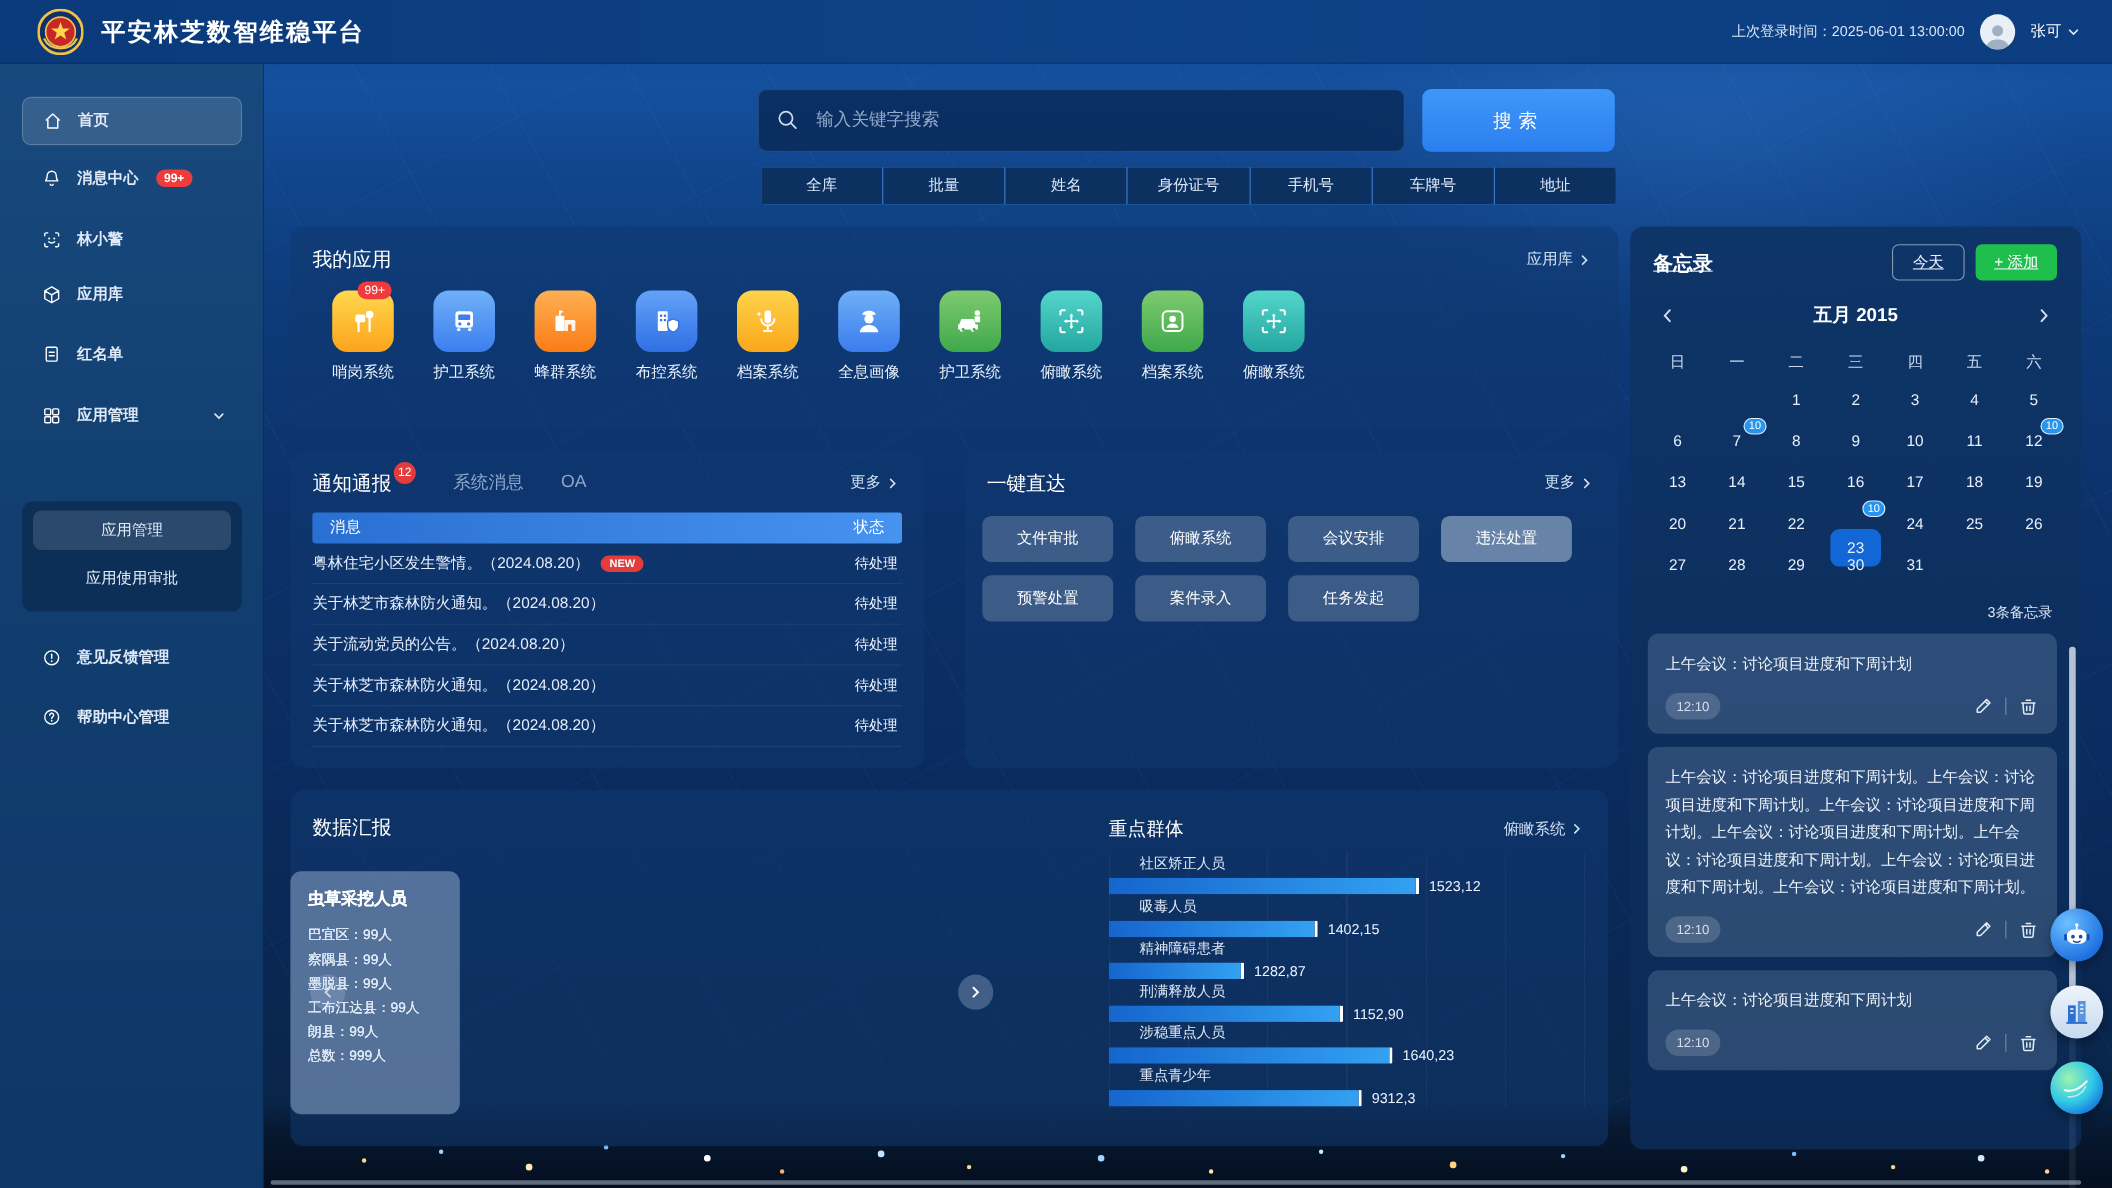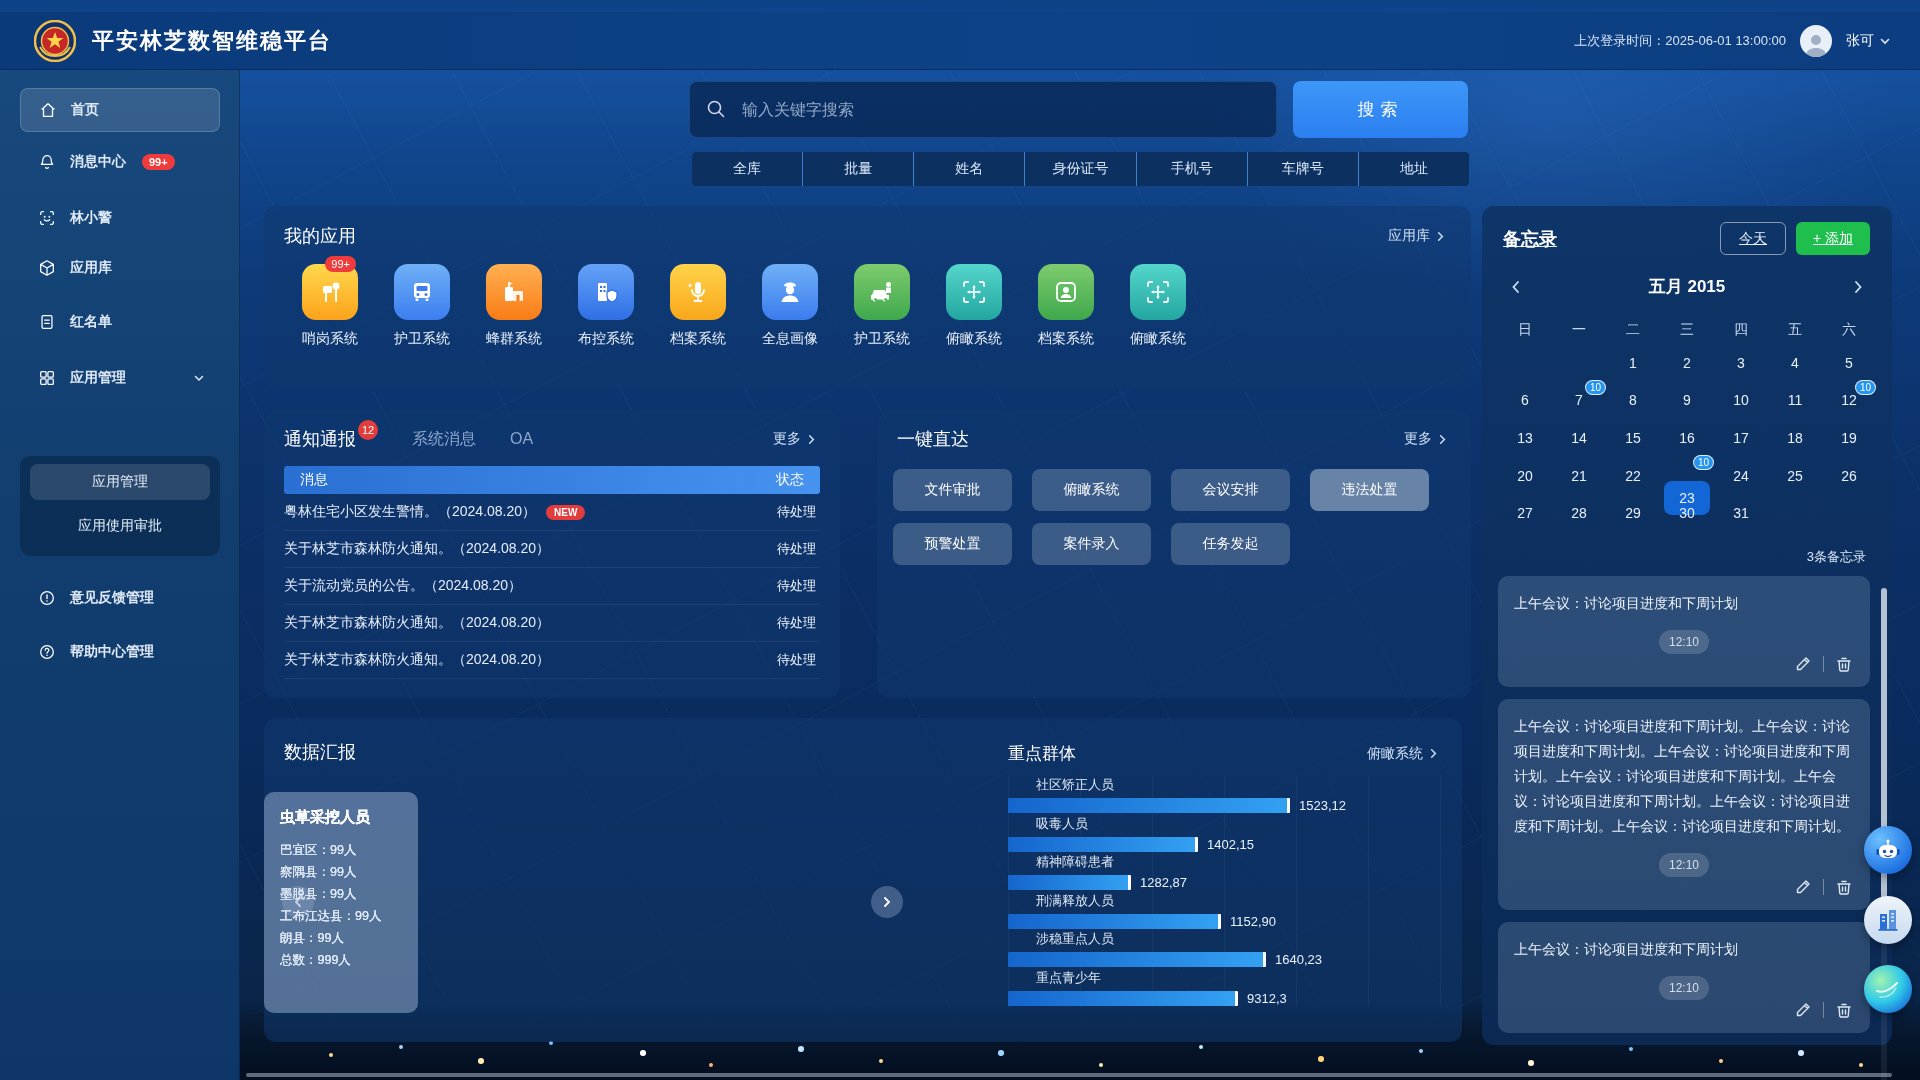--- a/index.html
+++ b/index.html
@@ -9,21 +9,21 @@
   #app::before { content:""; position:absolute; inset:58px 0 0 240px; z-index:0; pointer-events:none;
     background:
       repeating-linear-gradient(62deg, rgba(120,175,240,.05) 0 1px, transparent 1px 110px),
       repeating-linear-gradient(-28deg, rgba(120,175,240,.045) 0 1px, transparent 1px 140px),
       radial-gradient(500px 260px at 78% 6%, rgba(60,130,220,.25), transparent 70%);}
   svg { display:block; }
 
   
   .topbar { position:absolute; left:0; top:0; width:1920px; height:58px; z-index:6;
     background:linear-gradient(90deg,#0a3a7a,#0e4288 55%,#0c3d80); display:flex; align-items:center;
-    border-bottom:1px solid rgba(0,0,0,.25);margin-top:12px; }
+    border-bottom:1px solid rgba(0,0,0,.25); }
   .logo { width:42px; height:42px; margin-left:34px; }
   .app-title { margin-left:16px; font-size:22px; font-weight:bold; letter-spacing:2px; color:#fff; }
   .topbar-right { margin-left:auto; display:flex; align-items:center; gap:14px; margin-right:28px;text-align:right; }
   .last-login { font-size:13px; color:#d7e4f6; }
   .avatar { width:32px; height:32px; border-radius:50%; background:#e9eff6; display:flex; align-items:flex-end; justify-content:center; overflow:hidden; }
   .user-name { font-size:14px; color:#fff; display:flex; align-items:center; gap:4px; cursor:pointer; }
 
   
   .sidebar { position:absolute; left:0; top:58px; width:240px; height:1022px; z-index:5;
     background:linear-gradient(180deg,#18497e 0%,#123f70 40%,#0e3767 100%); border-right:1px solid rgba(0,0,0,.28); }
@@ -125,21 +125,21 @@
   .cal-cell { height:37.6px; display:flex; align-items:center; justify-content:center; position:relative; cursor:pointer; }
   .cal-day { width:46px; height:34px; display:flex; align-items:center; justify-content:center; font-size:14px; color:#e8f1fb; border-radius:8px; }
   .cal-day.selected { background:#1266d6;margin-top:44px; }
   .cal-badge { position:absolute; top:-2px; right:0px; min-width:20px; height:15px; padding:0 4px; border-radius:8px;
     background:#2595f0; border:1px solid rgba(255,255,255,.85); color:#fff; font-size:10px;
     display:flex; align-items:center; justify-content:center; }
   .memo-count { text-align:right; padding-right:26px; margin-top:16px; font-size:13px; color:#d6e2f2; }
   .memo-list { margin:10px 22px 0 16px; display:flex; flex-direction:column; gap:12px; }
   .memo-card { background:rgba(141,166,196,.25); border-radius:10px; padding:15px 16px 13px 16px; }
   .memo-text { font-size:14px; color:#eef4fc; line-height:25px; }
-  .memo-foot { display:flex; align-items:center; margin-top:14px;flex-direction:column; }
+  .memo-foot { display:flex; align-items:center; margin-top:14px; }
   .memo-time { background:rgba(255,255,255,.16); border-radius:12px; height:24px; padding:0 10px; display:flex; align-items:center; font-size:12px; color:#d4dfee; }
   .memo-actions { margin-left:auto; display:flex; align-items:center; gap:10px; }
   .memo-actions .divider { width:1px; height:16px; background:rgba(255,255,255,.35); }
   .icon-btn { cursor:pointer; display:flex; }
   .memo-scroll { position:absolute; right:5px; top:382px; width:6px; height:560px; background:rgba(255,255,255,.07); border-radius:3px; }
   .memo-thumb { position:absolute; top:0; width:6px; height:330px; background:rgba(231,239,248,.75); border-radius:3px; cursor:pointer; }
 
   
   .city { position:absolute; left:240px; right:0; top:1002px; height:78px; z-index:1;
     background:linear-gradient(180deg, rgba(7,24,47,0) 0%, #07182f 35%, #040e1f 100%); }

